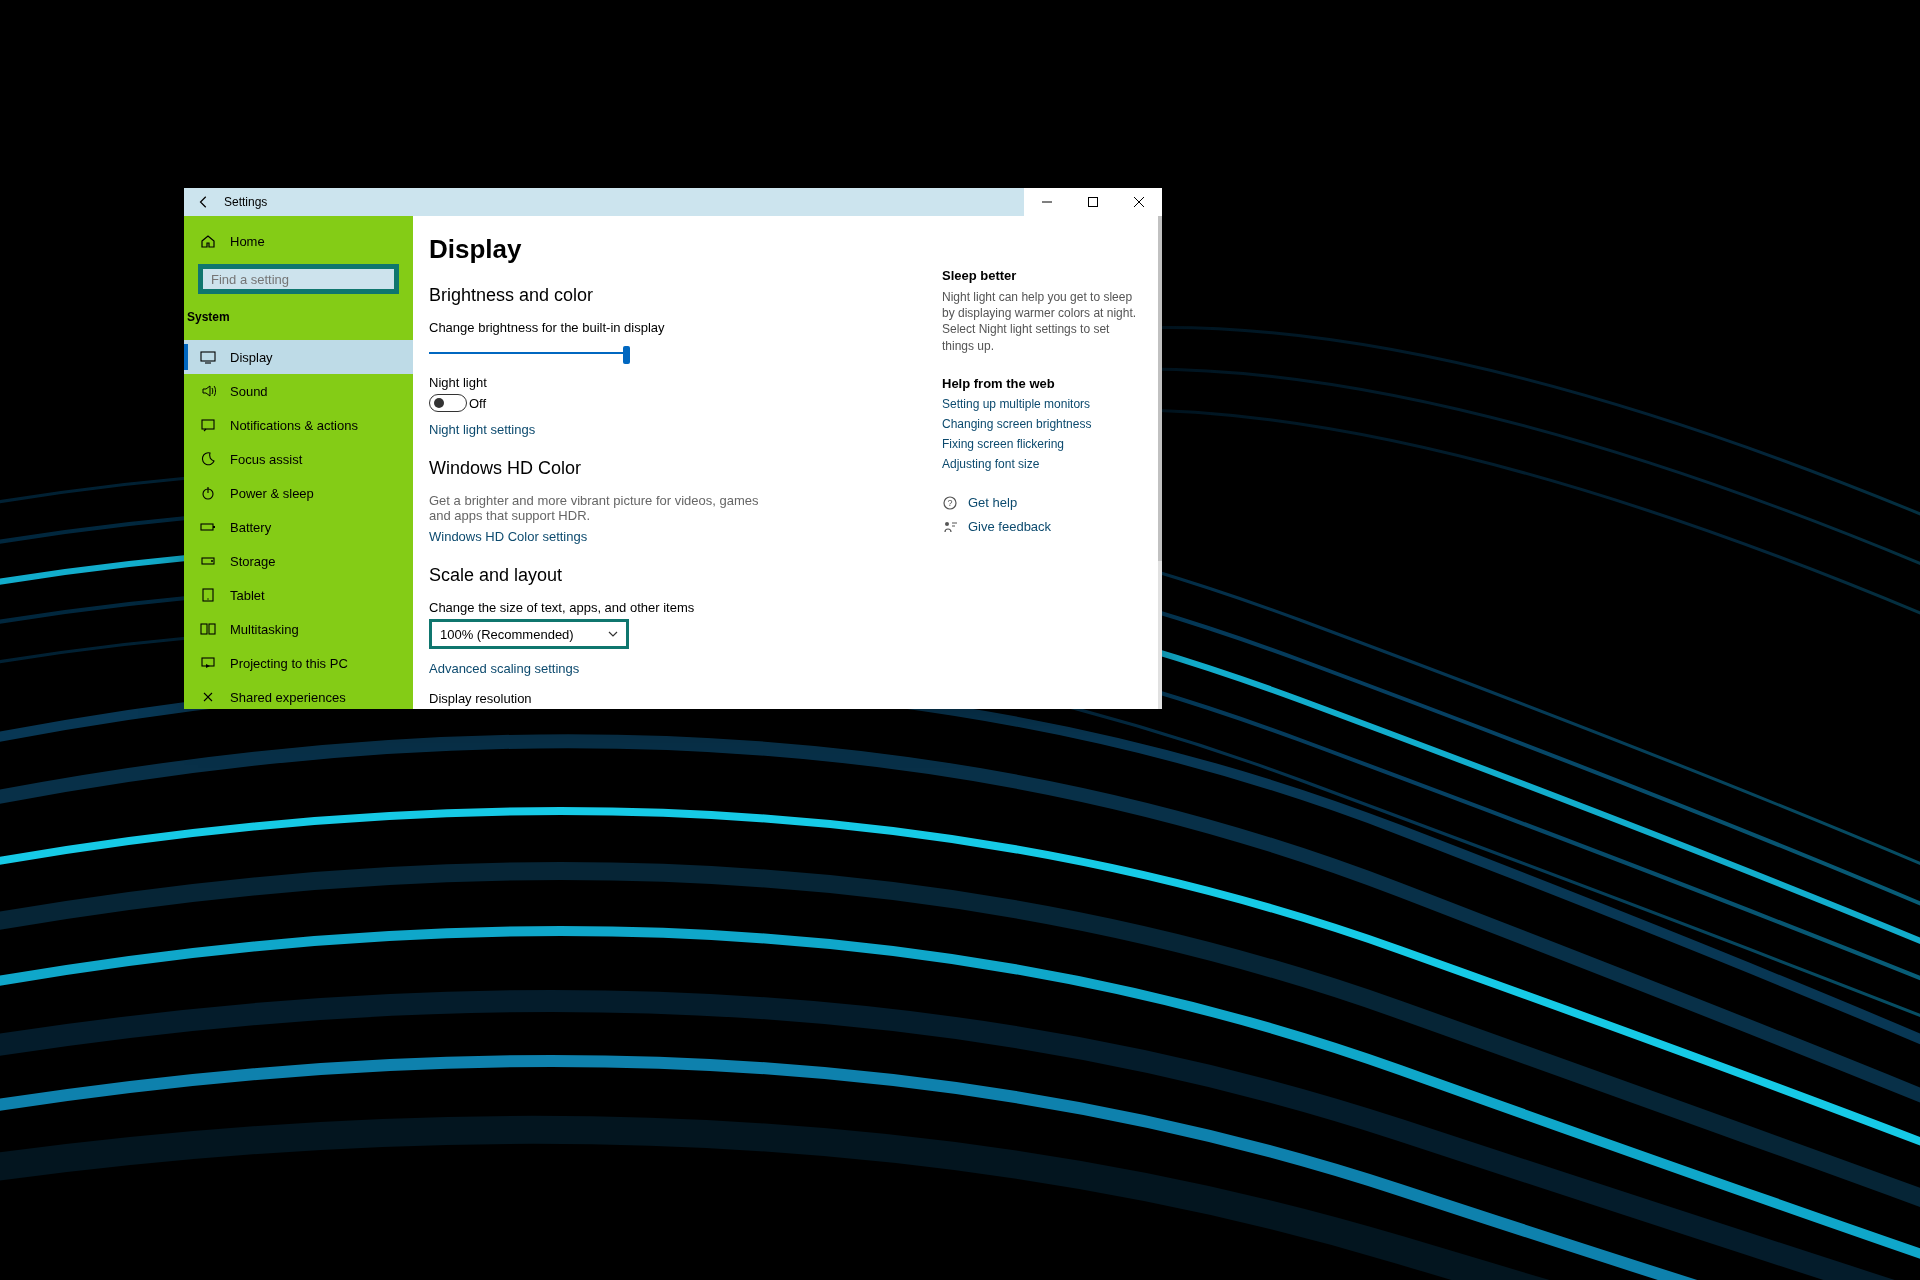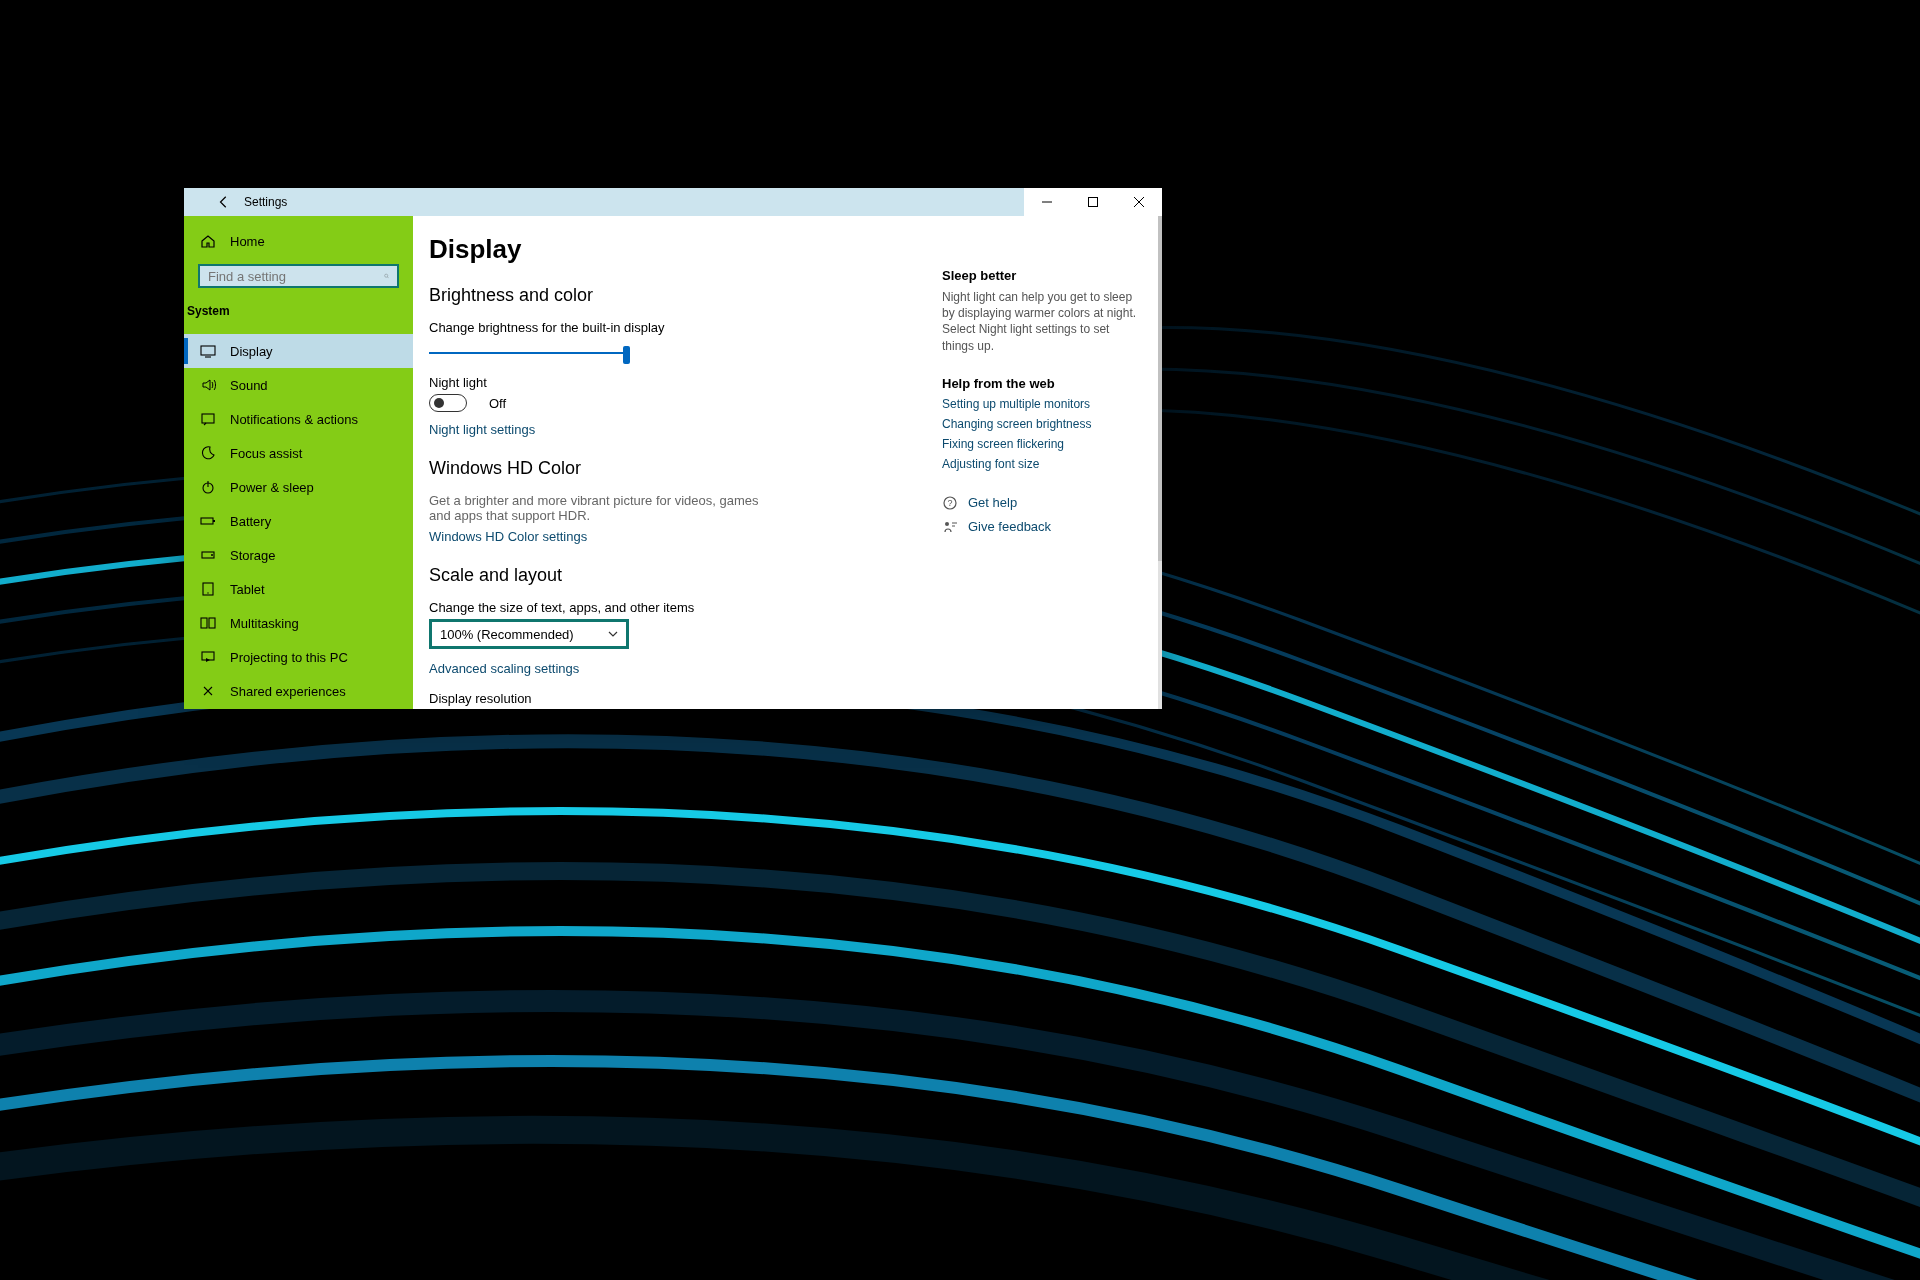--- a/index.html
+++ b/index.html
@@ -32,21 +32,20 @@
   
   .titlebar {
     grid-column: 1 / -1;
     display: flex;
     align-items: center;
     height: 28px;
     background: #cce4ee;
     font-size: 12px;
     color: #000;
     position: relative;
-    padding-left: 20px;
   }
   .titlebar .back {
     width: 40px; height: 100%;
     display:flex; align-items:center; justify-content:center;
     cursor:pointer;
   }
   .titlebar .back svg { width:14px; height:14px; }
   .titlebar .title { margin-left: 0px; }
   .winbuttons {
     position: absolute; right: 0; top: 0; height: 100%;
@@ -77,22 +76,22 @@
   }
   .sidebar .row .icon { width:16px; height:16px; display:flex; align-items:center; justify-content:center; color:#000; }
   .sidebar .row .icon svg { width:16px; height:16px; }
   .sidebar .row.selected::before {
     content:""; position:absolute; left:0; top:4px; bottom:4px; width:4px; background:#0067c0;
   }
   .sidebar .row.selected { background: #bedbe7; }
 
   .searchbox {
     margin: 6px 14px 10px 14px;
-    height: 24px;
-    border: 2px solid #0f766e;
+    height: 30px;
+    border: 5px solid #0f766e;
     background: #cde3ed;
     display:flex; align-items:center;
     padding: 0 8px;
     font-size: 13px;
     color:#333;
   }
   .searchbox input {
     flex:1; border:none; background:transparent; outline:none; font-size:13px; color:#333;
   }
   .searchbox .sicon { width:14px; height:14px; opacity:.7; }
@@ -135,21 +134,21 @@
   }
   .slider .track {
     position:absolute; top:11px; left:0; right:0; height:2px; background:#0067c0;
   }
   .slider .thumb {
     position:absolute; top:5px; right:-3px; width:7px; height:18px; background:#0067c0; border-radius:2px;
   }
 
   
   .toggle {
-    display:flex; align-items:center; gap:22px; margin: 4px 0 8px 0;
+    display:flex; align-items:center; gap:2px; margin: 4px 0 8px 0;
   }
   .toggle .switch {
     width: 38px; height: 18px; border: 1px solid #333; border-radius: 9px;
     position:relative; cursor:pointer; background:#fff;
   }
   .toggle .switch .knob {
     position:absolute; width:10px; height:10px; border-radius:50%; background:#333;
     top:3px; left:4px;
   }
   .toggle .state { font-size:13px; }

